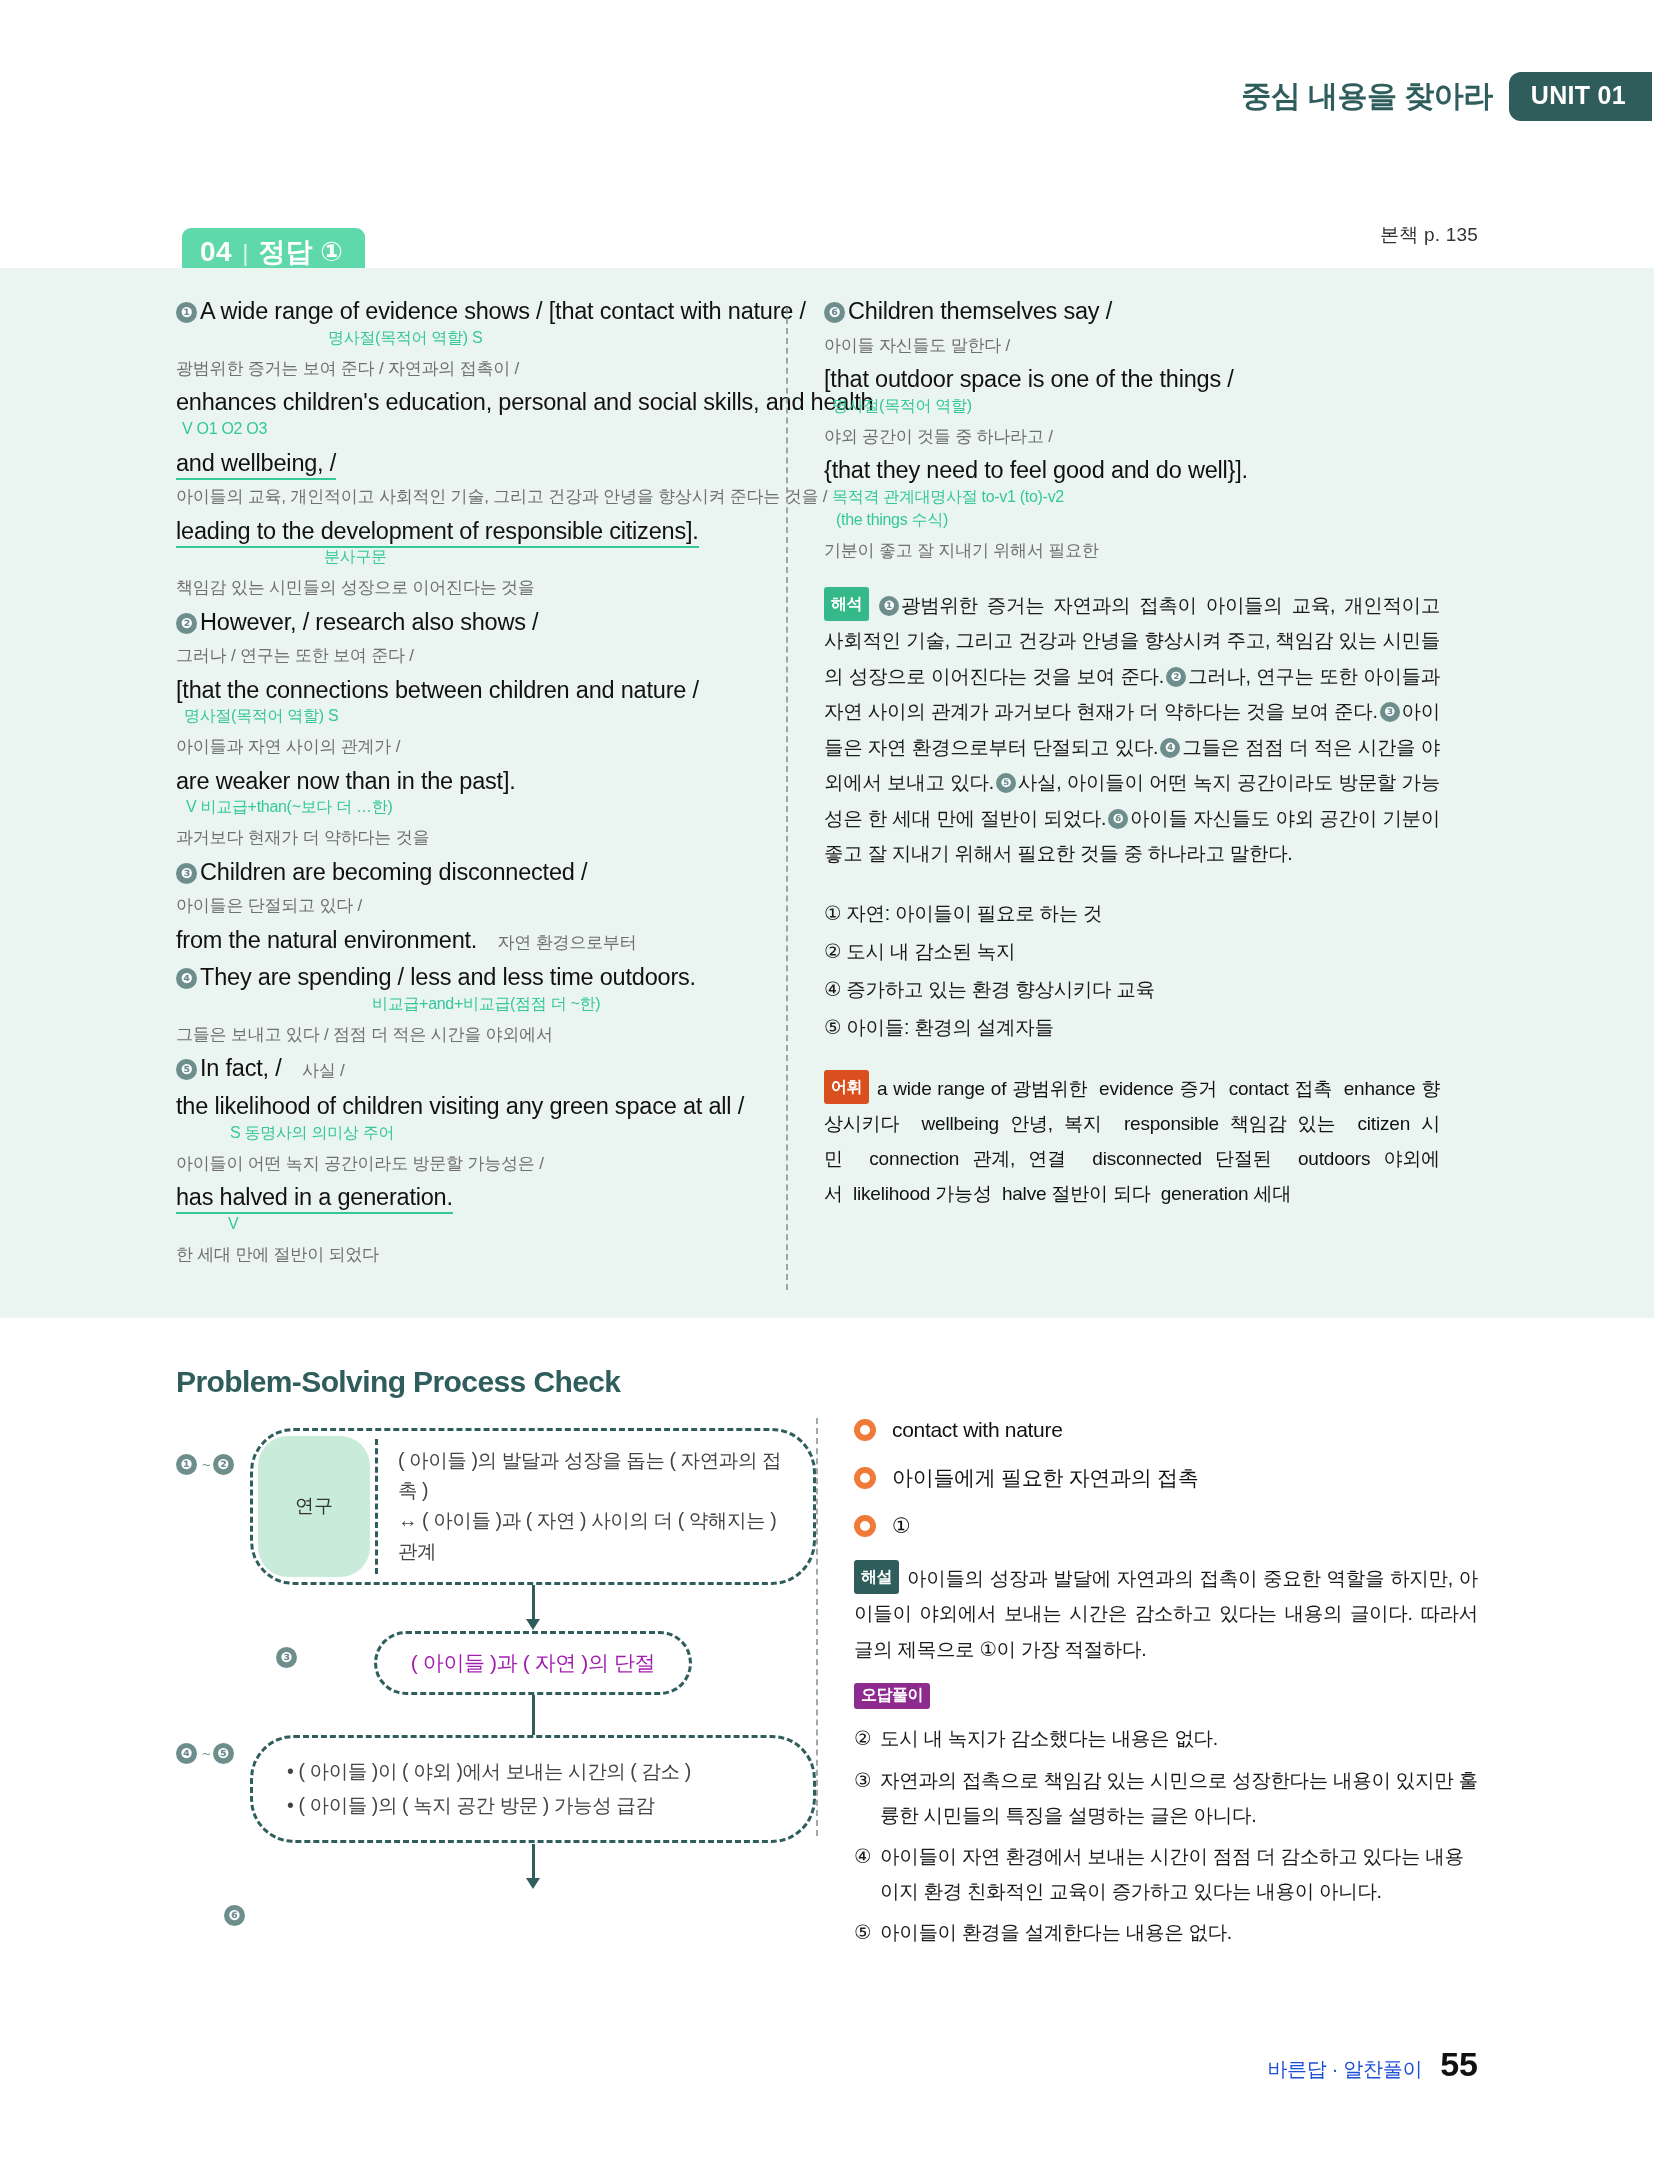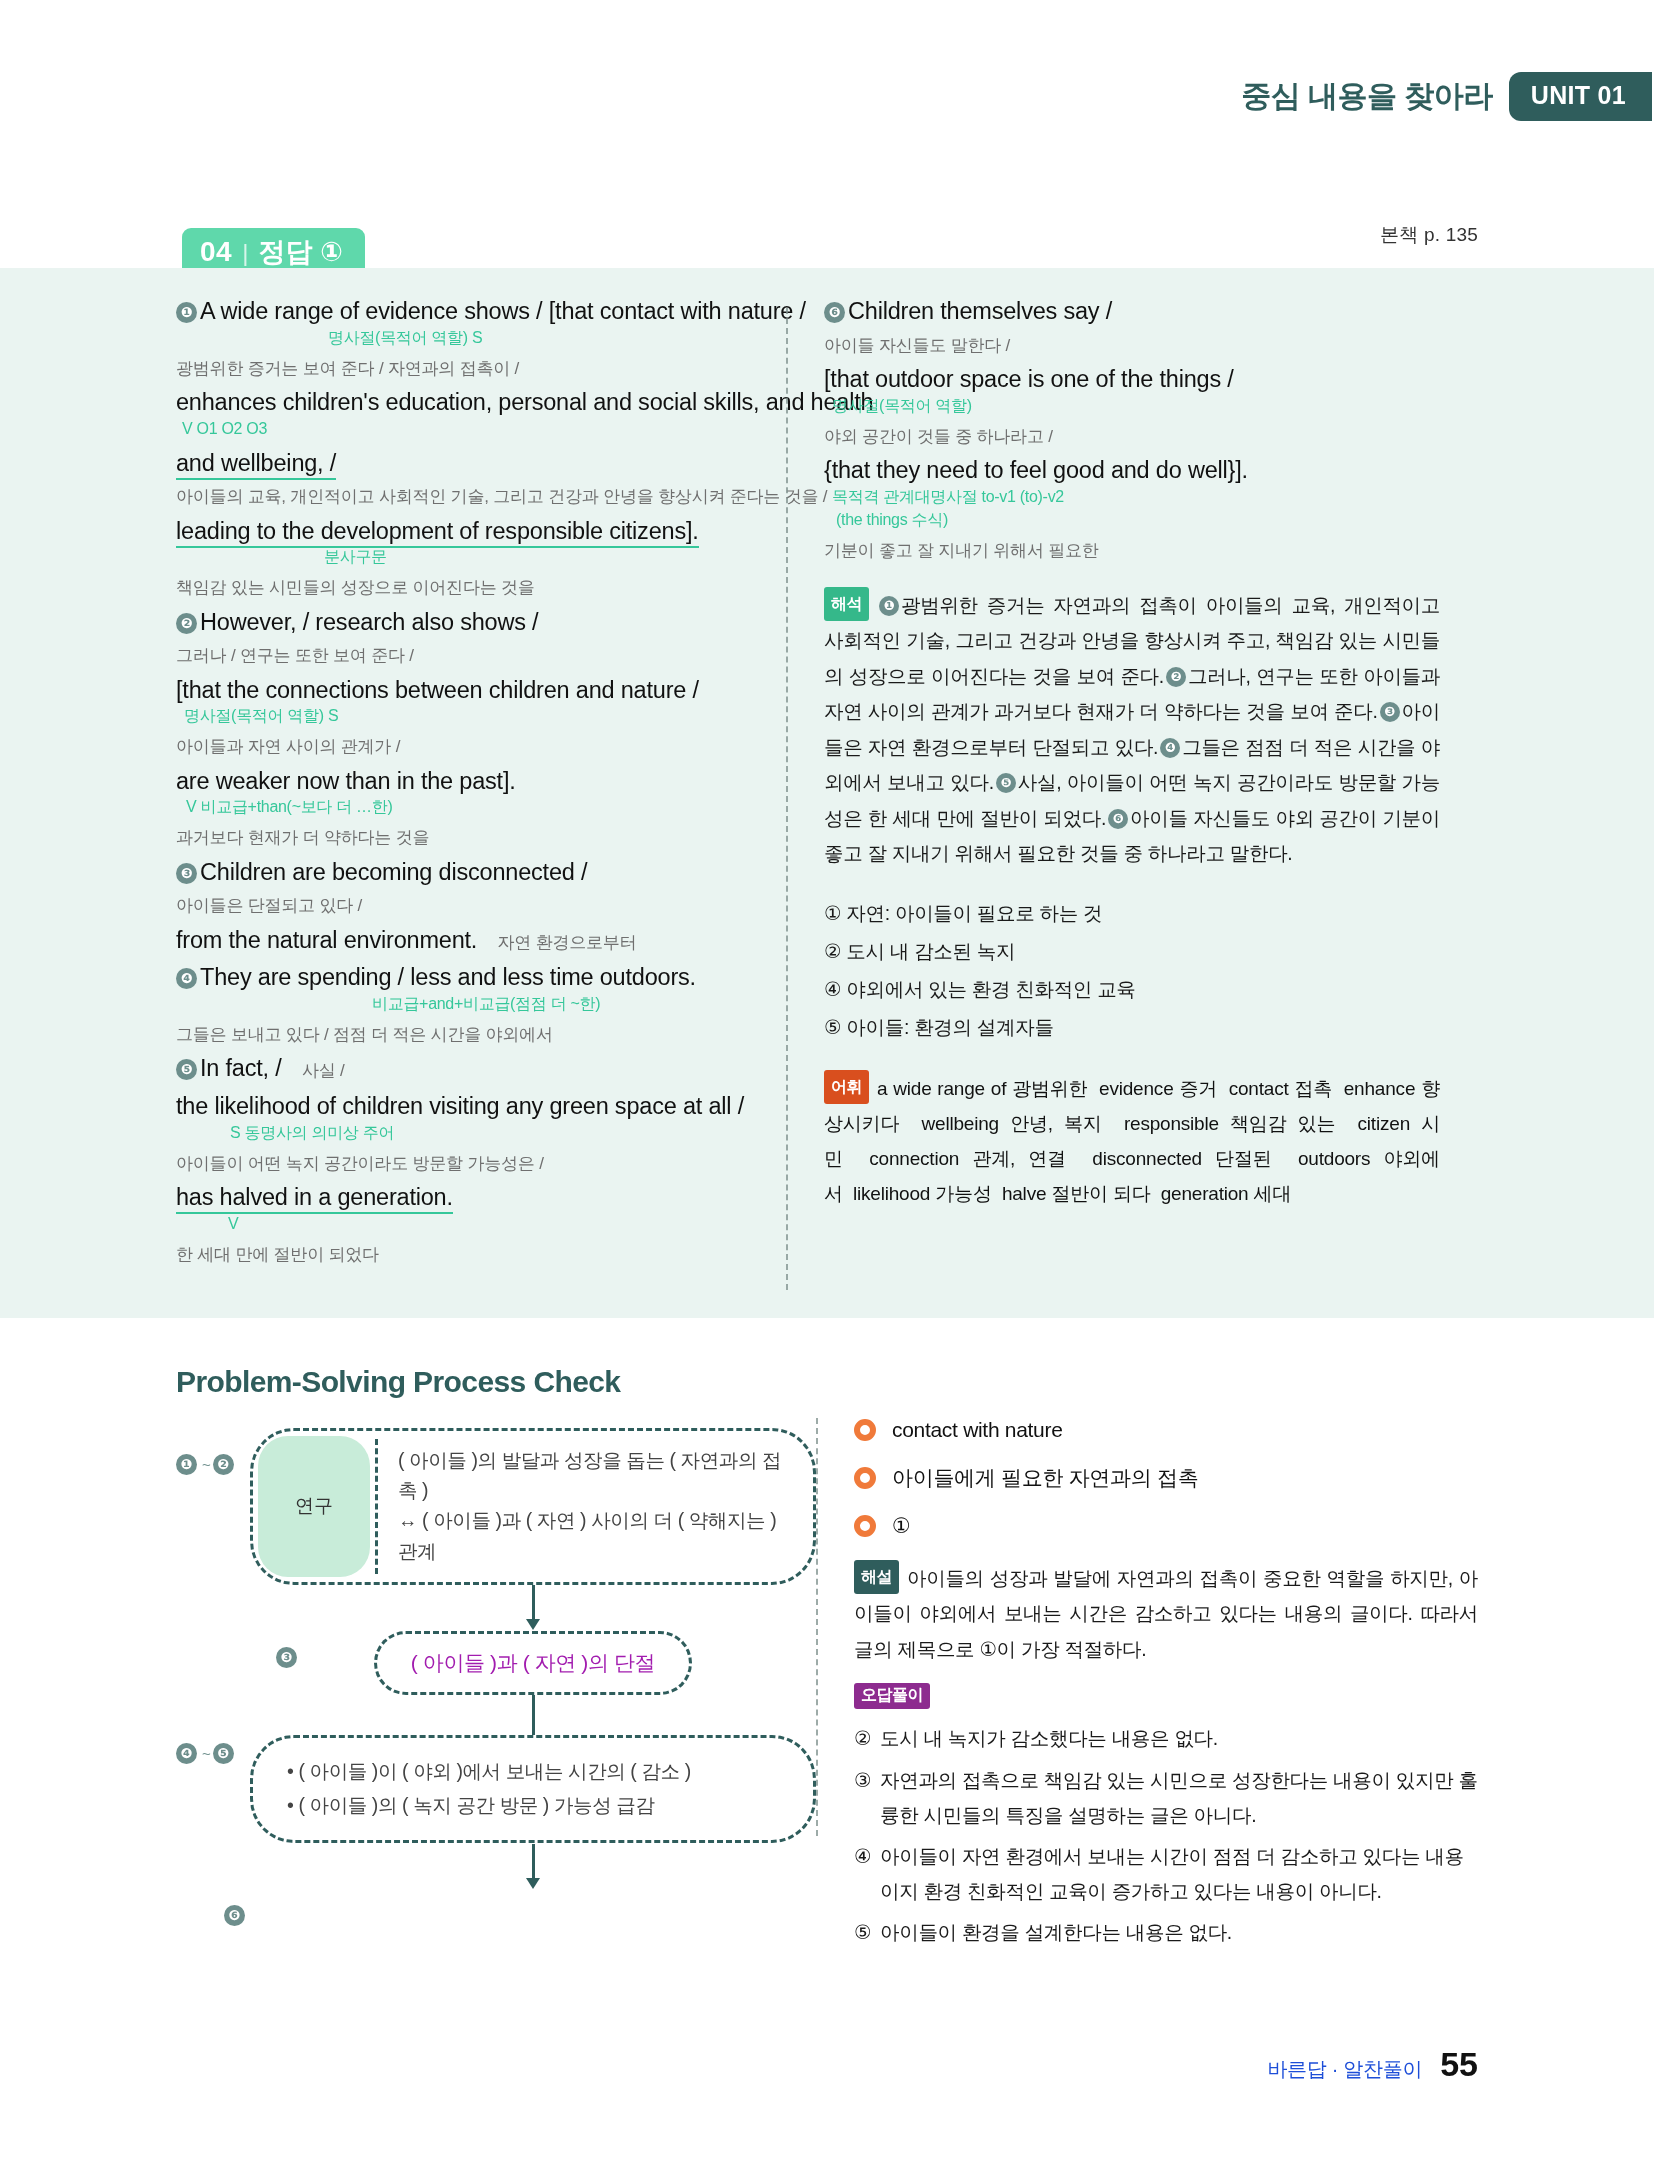--- a/index.html
+++ b/index.html
@@ -342,21 +342,21 @@
         </div>
         <div class="ko-line">기분이 좋고 잘 지내기 위해서 필요한</div>
 
         <div class="para" style="margin-top:26px">
           <span class="tag tag-green">해석</span><span class="circ">❶</span><span>광범위한 증거는 자연과의 접촉이 아이들의 교육, 개인적이고 사회적인 기술, 그리고 건강과 안녕을 향상시켜 주고, 책임감 있는 시민들의 성장으로 이어진다는 것을 보여 준다.</span><span class="circ">❷</span><span>그러나, 연구는 또한 아이들과 자연 사이의 관계가 과거보다 현재가 더 약하다는 것을 보여 준다.</span><span class="circ">❸</span><span>아이들은 자연 환경으로부터 단절되고 있다.</span><span class="circ">❹</span><span>그들은 점점 더 적은 시간을 야외에서 보내고 있다.</span><span class="circ">❺</span><span>사실, 아이들이 어떤 녹지 공간이라도 방문할 가능성은 한 세대 만에 절반이 되었다.</span><span class="circ">❻</span><span>아이들 자신들도 야외 공간이 기분이 좋고 잘 지내기 위해서 필요한 것들 중 하나라고 말한다.</span>
         </div>
 
         <div class="choice-list">
           <div class="choice">① 자연: 아이들이 필요로 하는 것</div>
           <div class="choice">② 도시 내 감소된 녹지</div>
-          <div class="choice">④ 야외에서 있는 환경 친화적인 교육</div>
+          <div class="choice">④ 증가하고 있는 환경 향상시키다 교육</div>
           <div class="choice">⑤ 아이들: 환경의 설계자들</div>
         </div>
 
         <div class="vocab">
           <span class="tag tag-orange">어휘</span><span class="en">a wide range of</span>&nbsp;<span class="ko">광범위한</span>&nbsp;&nbsp;<span class="en">evidence</span>&nbsp;<span class="ko">증거</span>&nbsp;&nbsp;<span class="en">contact</span>&nbsp;<span class="ko">접촉</span>&nbsp;&nbsp;<span class="en">enhance</span>&nbsp;<span class="ko">향상시키다</span>&nbsp;&nbsp;<span class="en">wellbeing</span>&nbsp;<span class="ko">안녕, 복지</span>&nbsp;&nbsp;<span class="en">responsible</span>&nbsp;<span class="ko">책임감 있는</span>&nbsp;&nbsp;<span class="en">citizen</span>&nbsp;<span class="ko">시민</span>&nbsp;&nbsp;<span class="en">connection</span>&nbsp;<span class="ko">관계, 연결</span>&nbsp;&nbsp;<span class="en">disconnected</span>&nbsp;<span class="ko">단절된</span>&nbsp;&nbsp;<span class="en">outdoors</span>&nbsp;<span class="ko">야외에서</span>&nbsp;&nbsp;<span class="en">likelihood</span>&nbsp;<span class="ko">가능성</span>&nbsp;&nbsp;<span class="en">halve</span>&nbsp;<span class="ko">절반이 되다</span>&nbsp;&nbsp;<span class="en">generation</span>&nbsp;<span class="ko">세대</span>
         </div>
       </div>
     </div>
   </div>
 

